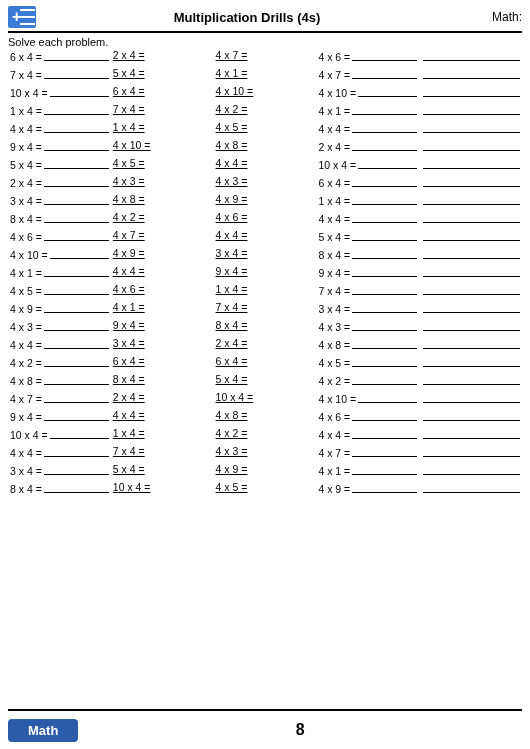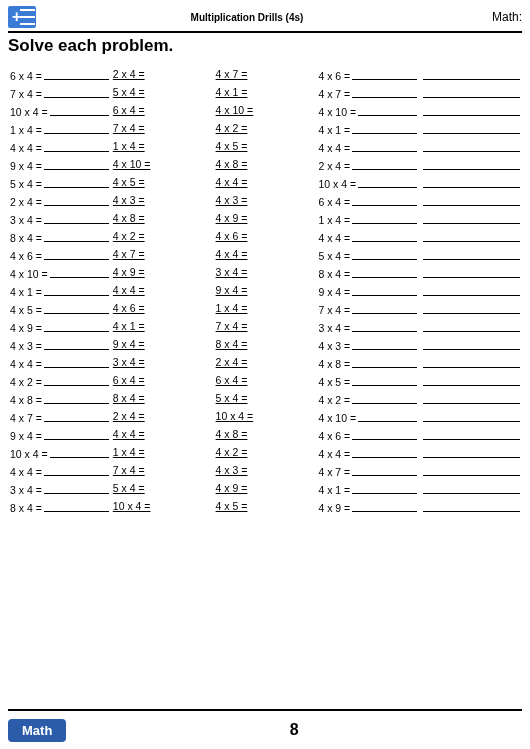--- a/index.html
+++ b/index.html
@@ -25,35 +25,35 @@
       padding-bottom: 3px;
       margin-bottom: 3px;
     }
     .header-icon {
       width: 28px;
       height: 22px;
       margin-right: 6px;
       flex-shrink: 0;
     }
     .header-title {
-      font-size: 10px;
+      font-size: 13px;
       font-weight: bold;
       flex: 1;
       text-align: center;
       margin-right: 40px;
     }
     .header-name {
       font-size: 12px;
       margin-left: auto;
       white-space: nowrap;
     }
     .instructions {
-      font-weight: bold;
-      font-size: 17px;
-      margin-bottom: 11px;
+      font-weight: normal;
+      font-size: 11px;
+      margin-bottom: 0;
     }
     .problems-grid {
       display: grid;
       grid-template-columns: repeat(5, 1fr);
       gap: 0;
       flex: 1;
     }
     .col {
       display: flex;
       flex-direction: column;
@@ -89,21 +89,21 @@
       border-top: 2px solid black;
       padding-top: 4px;
       margin-top: 2px;
       height: 36px;
     }
     .math-badge {
       background: #2a5caa;
       color: white;
       font-weight: bold;
       font-size: 13px;
-      padding: 4px 14px;
+      padding: 4px 20px;
       border-radius: 4px;
     }
     .page-number {
       font-size: 16px;
       font-weight: bold;
       flex: 1;
       text-align: center;
     }
   </style>
 </head>

